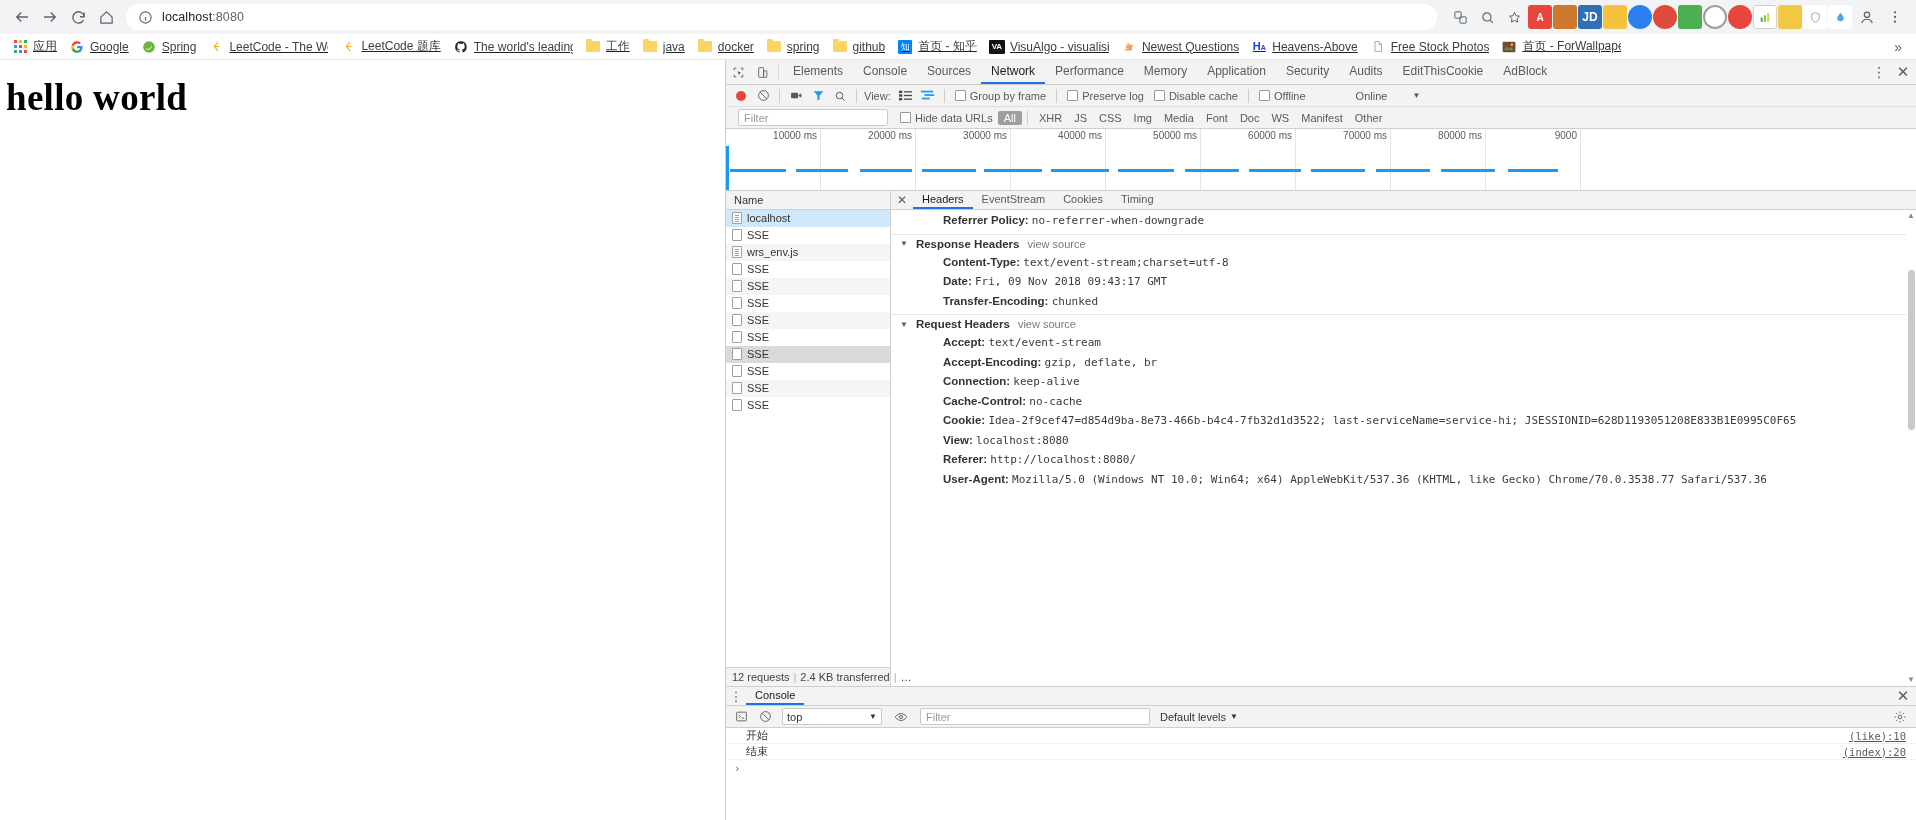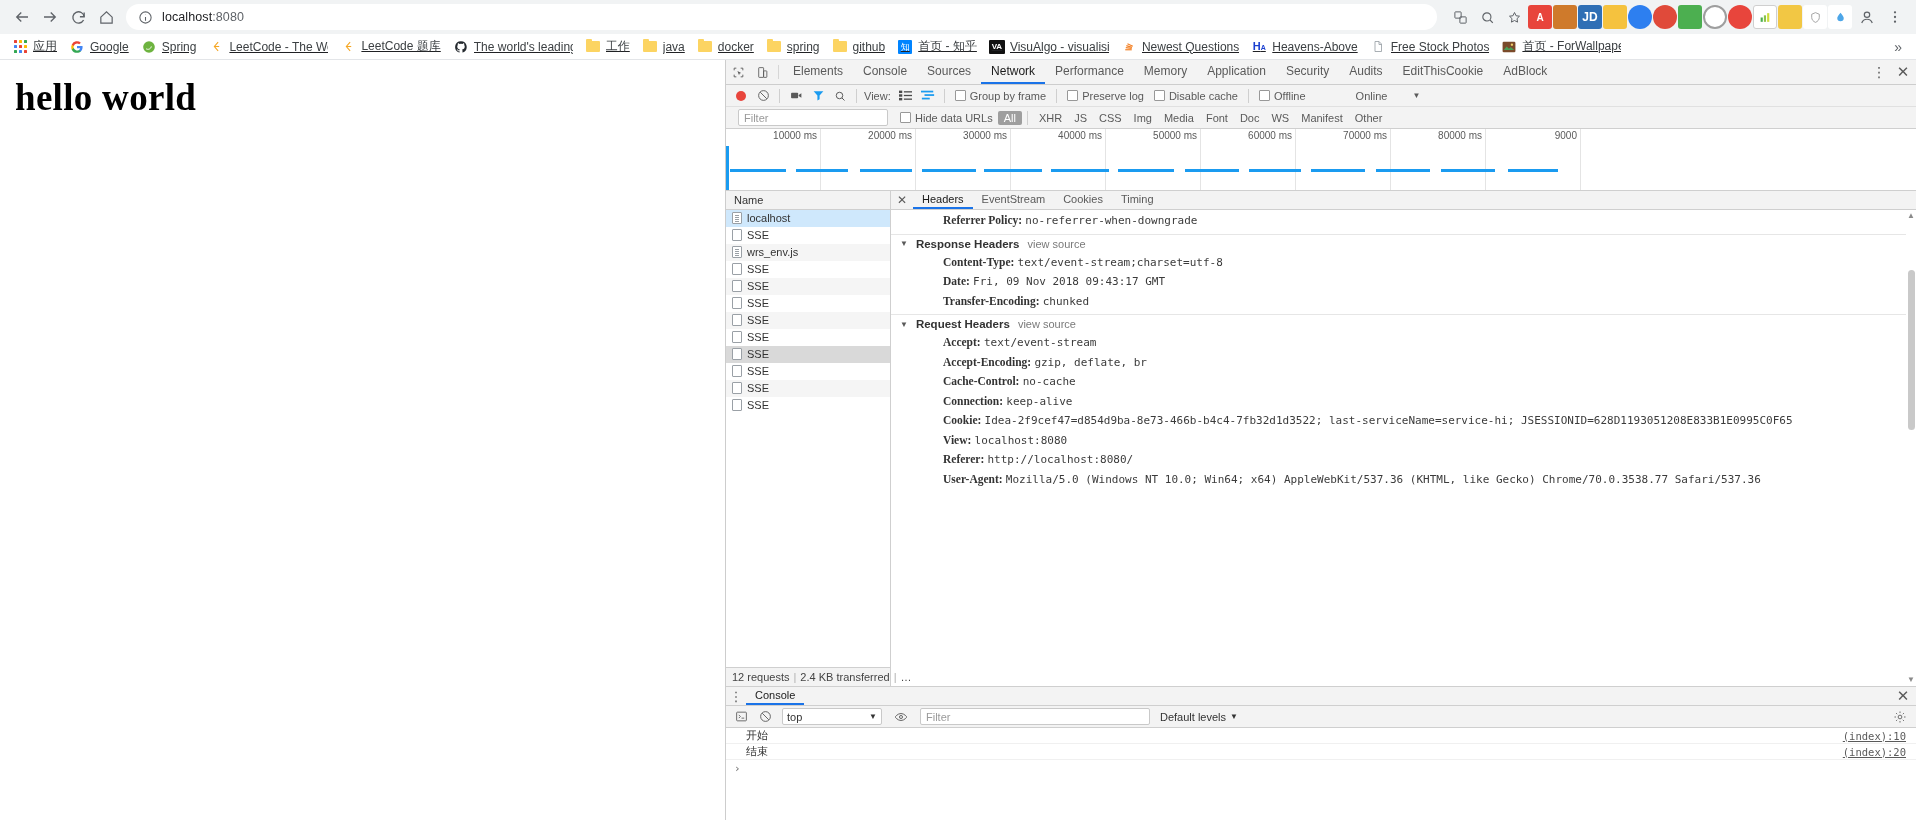--- a/index.html
+++ b/index.html
@@ -63,21 +63,21 @@
   .apps-grid i:nth-child(7){background:#34a853;} .apps-grid i:nth-child(8){background:#4285f4;}
   .apps-grid i:nth-child(9){background:#ea4335;}
   .folder-ic {
     width:14px;height:11px;background:#fcd462;border-radius:1px;position:relative;
   }
   .folder-ic::before{content:"";position:absolute;left:0;top:-2.5px;width:6px;height:3px;
     background:#fcd462;border-radius:1px 1px 0 0;}
   .chev-more { margin-left:auto; color:#5f6368; font-size:14px; padding-right:8px; flex:0 0 auto;}
 
   
-  .content { position:absolute; left:0; top:60px; width:725px; height:760px; background:#fff;margin-left:9px; }
+  .content { position:absolute; left:0; top:60px; width:725px; height:760px; background:#fff; }
   .hello { font-size:37px; font-weight:bold; color:#000; margin:16px 0 0 6px;
            font-family:"Liberation Serif", serif; letter-spacing:.3px; }
 
   
   .devtools {
     position:absolute; left:725px; top:60px; width:1191px; height:760px;
     background:#fff; border-left:1px solid #cdcdcd; display:flex; flex-direction:column;
     font-family:"Liberation Sans", sans-serif;
   }
   .dt-tabbar {
@@ -151,21 +151,21 @@
 
   .detail{flex:1 1 auto;display:flex;flex-direction:column;min-width:0;min-height:0;position:relative;}
   .dtl-tabs{height:19px;background:#f3f3f3;border-bottom:1px solid #cfcfcf;display:flex;align-items:stretch;flex:0 0 auto;}
   .dtl-x{width:22px;display:flex;align-items:center;justify-content:center;color:#5a5a5a;font-size:12px;}
   .dtl-tab{padding:0 9px;display:flex;align-items:center;font-size:11px;color:#5a5a5a;
            border-bottom:2px solid transparent;}
   .dtl-tab.active{color:#1a1a1a;border-bottom-color:#1a73e8;}
   .dtl-body{flex:1 1 auto;overflow:hidden;position:relative;padding:0 0 0 0;}
   .hdr-line{font-size:11.5px;line-height:18.5px;padding:0 14px 0 24px;color:#3b3b3b;
             word-break:break-all;}
-  .hdr-line b{font-weight:bold;color:#333;font-family:Liberation Serif, serif;padding-left:28px;}
+  .hdr-line b{font-weight:bold;color:#333;font-family:Liberation Sans, sans-serif;padding-left:28px;}
   .hdr-line span.v{font-family:"DejaVu Sans Mono", monospace;font-size:11px;color:#3b3b3b;}
   .hdr-sect{font-size:11.5px;font-weight:bold;color:#333;padding:3px 0 3px 9px;display:flex;align-items:center;gap:8px;
             border-top:1px solid #e6e6e6;margin-top:3px;}
   .hdr-sect .tri{font-size:8px;color:#5a5a5a;}
   .hdr-sect .vs{font-weight:normal;color:#7a7a7a;font-size:11px;}
   .scrollbar{position:absolute;right:0;top:0;bottom:0;width:10px;background:#fff;}
   .scroll-thumb{position:absolute;right:1px;width:7px;background:#c9c9c9;border-radius:4px;}
   .scroll-arrow{position:absolute;right:1px;color:#8a8a8a;font-size:8px;line-height:1;}
 
   
@@ -733,26 +733,26 @@
           </div>
           <div class="hdr-line">
             <b>Accept:</b>
             <span class="v">text/event-stream</span>
           </div>
           <div class="hdr-line">
             <b>Accept-Encoding:</b>
             <span class="v">gzip, deflate, br</span>
           </div>
           <div class="hdr-line">
+            <b>Connection:</b>
+            <span class="v">keep-alive</span>
+          </div>
+          <div class="hdr-line">
             <b>Cache-Control:</b>
             <span class="v">no-cache</span>
-          </div>
-          <div class="hdr-line">
-            <b>Connection:</b>
-            <span class="v">keep-alive</span>
           </div>
           <div class="hdr-line">
             <b>Cookie:</b>
             <span class="v">Idea-2f9cef47=d854d9ba-8e73-466b-b4c4-7fb32d1d3522; last-serviceName=service-hi; JSESSIONID=628D1193051208E833B1E0995C0F65</span>
           </div>
           <div class="hdr-line">
             <b>View:</b>
             <span class="v">localhost:8080</span>
           </div>
           <div class="hdr-line">
@@ -812,21 +812,21 @@
         <div class="gear">
           <svg width="14" height="14" viewBox="0 0 24 24" fill="none" stroke="currentColor" stroke-width="1.5">
               <circle cx="12" cy="12" r="3.2"></circle>
               <path d="M12 2.5v2.6M12 18.9v2.6M21.5 12h-2.6M5.1 12H2.5M18.7 5.3l-1.9 1.9M7.2 16.8l-1.9 1.9M18.7 18.7l-1.9-1.9M7.2 7.2L5.3 5.3"></path>
             </svg>
         </div>
       </div>
       <div class="dw-body">
         <div class="cmsg">
           <span>开始</span>
-          <span class="src">(index):10</span>
+          <span class="src">(like):10</span>
         </div>
         <div class="cmsg">
           <span>结束</span>
           <span class="src">(index):20</span>
         </div>
         <div class="cprompt">
           <span>›</span>
         </div>
       </div>
     </div>

